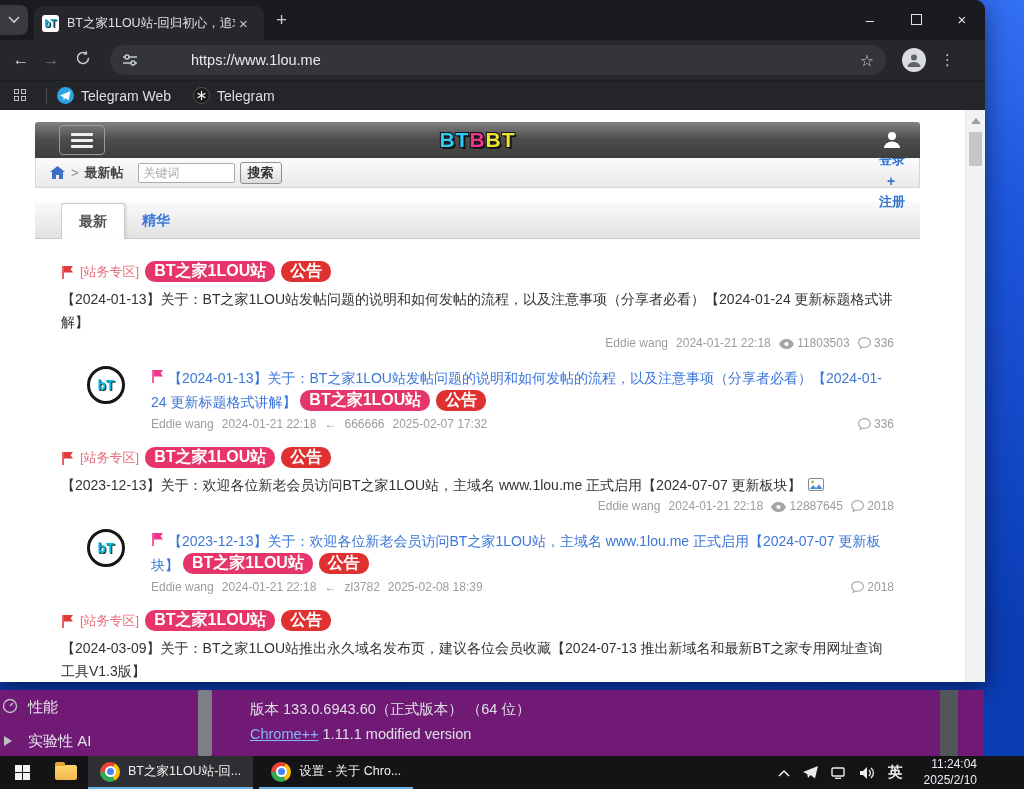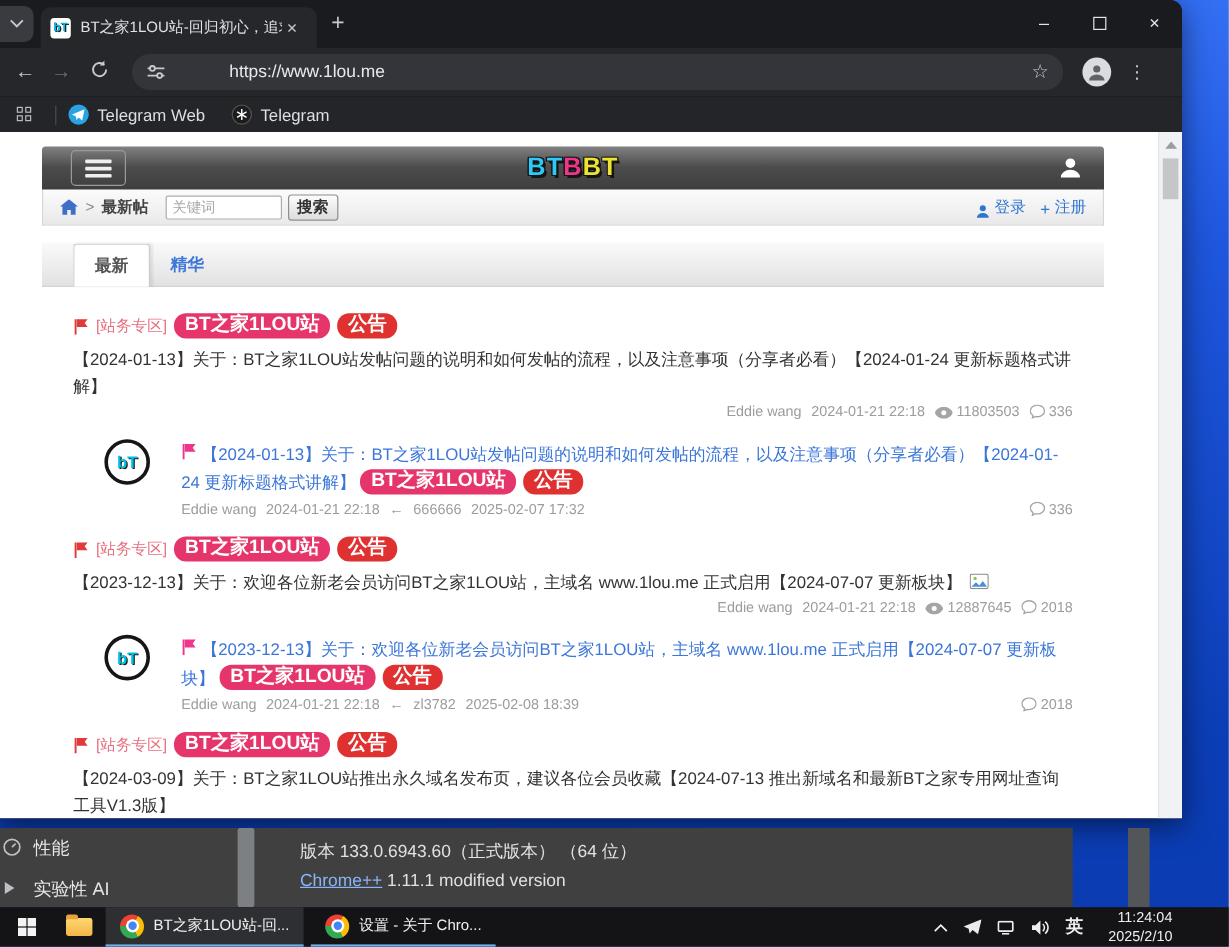--- a/index.html
+++ b/index.html
@@ -79,21 +79,21 @@
 
   .crumb-bar { height:30px; background:linear-gradient(#fbfbfb,#e9e9e9); border:1px solid #d6d6d6;
     border-top:none; display:flex; align-items:center; padding:0 14px; font-size:13px; color:#555; }
   .crumb-bar .sep { margin:0 6px; color:#888; }
   .crumb-sec { font-weight:bold; color:#444; }
   .search-input { width:97px; height:20px; border:1px solid #abadb3; border-radius:2px; margin-left:14px;
     font-size:12px; padding:0 5px; color:#333; font-family:inherit; }
   .search-input::placeholder { color:#a9a9a9; }
   .search-btn { margin-left:5px; height:22px; padding:0 7px; font-size:13px; font-weight:bold; color:#333;
     background:linear-gradient(#fdfdfd,#dcdcdc); border:1px solid #8d8d8d; border-radius:3px; font-family:inherit; }
-  .auth { margin-left:auto; display:flex; align-items:flex-end; gap:4px; color:#2f74d0; font-size:13px; font-weight:normal; }
+  .auth { margin-left:auto; display:flex; align-items:flex-start; gap:4px; color:#2f74d0; font-size:13px; font-weight:bold;flex-direction:column; }
   .auth .plus { font-size:14px; margin-left:8px; }
 
   .tabbar { margin-top:14px; height:37px; background:linear-gradient(#fafafa,#e2e2e2);
     border-bottom:1px solid #c9c9c9; display:flex; align-items:flex-end; padding-left:26px; }
   .site-tab { font-size:14px; padding:9px 17px 8px; }
   .site-tab.active { background:#fff; border:1px solid #ccc; border-bottom:none; border-radius:3px 3px 0 0;
     font-weight:bold; color:#555; margin-bottom:-1px; box-shadow:2px 0 2px rgba(0,0,0,.08); }
   .site-tab.link { color:#3b76d9; font-weight:bold; }
 
   .post-list { padding-top:16px; }
@@ -113,21 +113,21 @@
   .post-row.avatar-row { position:relative; padding-left:116px; min-height:62px; }
   .av { position:absolute; left:52px; top:6px; width:38px; height:38px; border-radius:50%;
     border:3px solid #161616; background:#fff; display:flex; align-items:center; justify-content:center;
     font-weight:bold; font-size:14px; color:#00bfe8; text-shadow:1px 1px 0 #222; }
   .avatar-row .post-title { line-height:24px; }
   .avatar-row .badge { vertical-align:2px; margin-right:2px; }
   .avatar-row .meta { margin-top:3px; }
   .meta .fr { float:right; }
 
   
-  .settings-strip { position:absolute; left:0; top:690px; width:894px; height:66px; background:#404040; }
+  .settings-strip { position:absolute; left:0; top:690px; width:984px; height:66px; background:#701a75; }
   .settings-scroll { position:absolute; left:198px; top:0; width:14px; height:66px; background:#7c8084; border-radius:2px; }
   .settings-edge { position:absolute; left:940px; top:0; width:18px; height:66px; background:#535659; }
   .sw-item { position:absolute; left:28px; color:#e4e6e9; font-size:15px; display:flex; align-items:center; gap:10px; }
   .sw-item .ic { position:absolute; left:-26px; color:#bdc1c5; }
   .sw-version { position:absolute; left:250px; top:10px; color:#dfe1e5; font-size:14.5px; }
   .sw-link-line { position:absolute; left:250px; top:36px; color:#dfe1e5; font-size:14.5px; }
   .sw-link { color:#8ab4f8; text-decoration:underline; }
 
   
   .taskbar { position:absolute; left:0; top:756px; width:1024px; height:33px; background:#141417;

